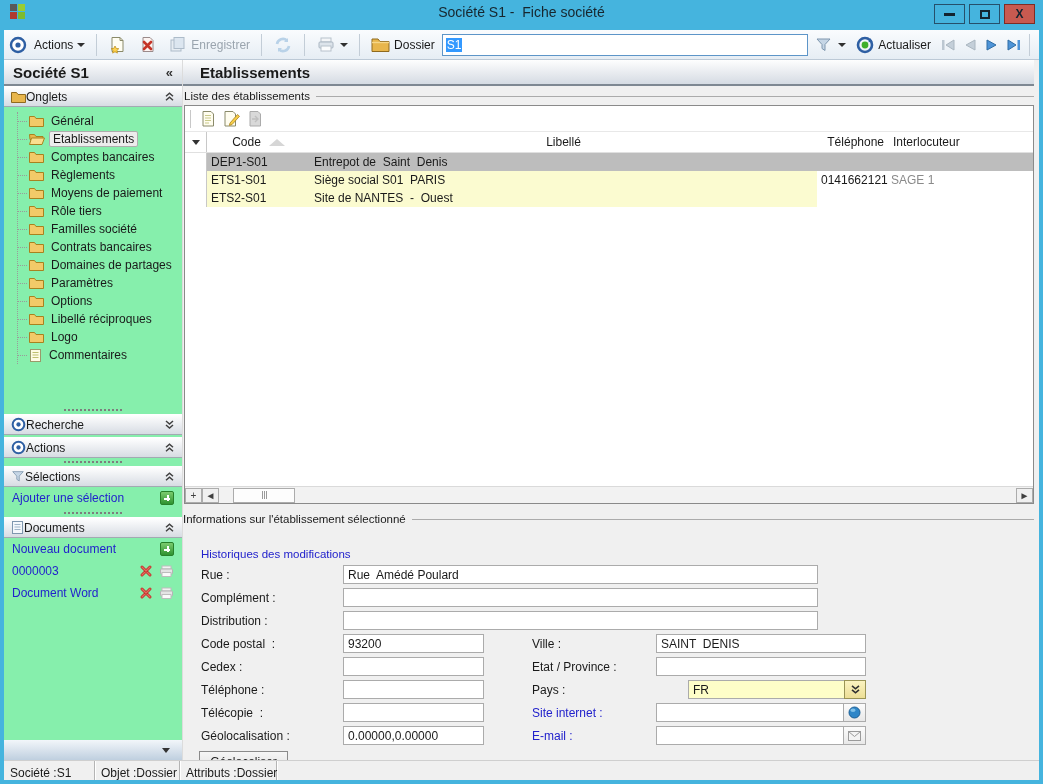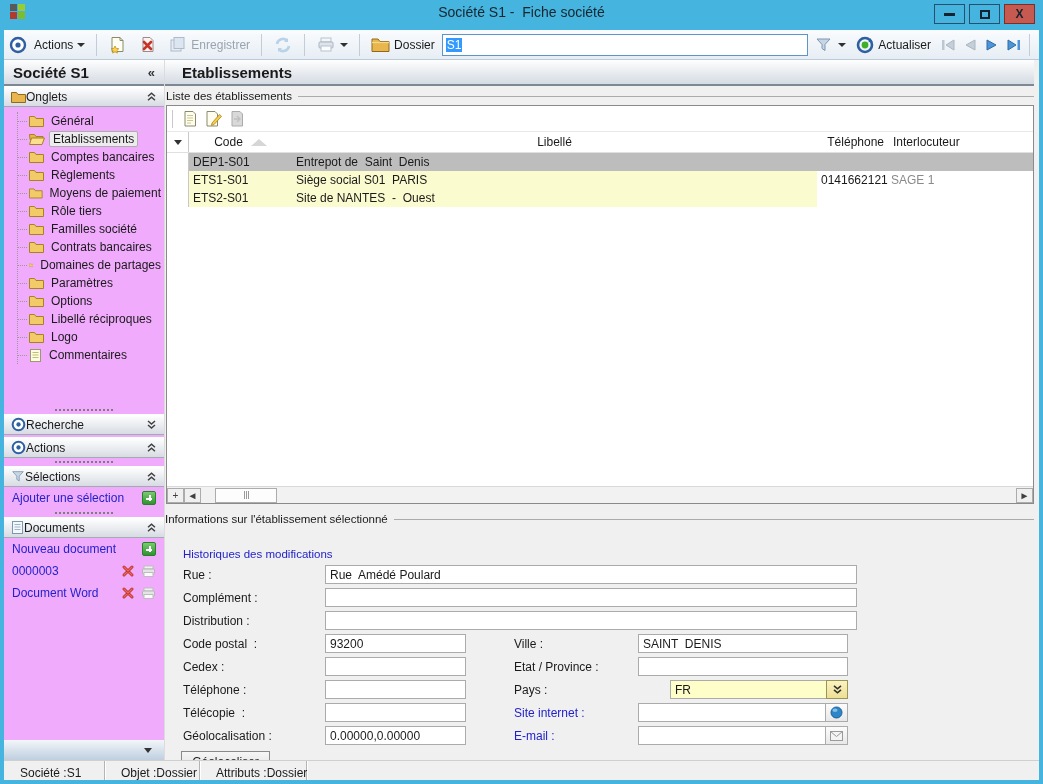--- a/index.html
+++ b/index.html
@@ -24,21 +24,21 @@
   .tbtn { display:flex; align-items:center; gap:4px; padding:2px 4px; border-radius:2px; }
   .tbtn .lbl { font-size:12px; }
   .tbtn .lbl.dis { color:#9aa4ae; }
   .caret { width:0; height:0; border-left:4px solid transparent; border-right:4px solid transparent; border-top:4px solid #303030; display:inline-block; }
   .dossier-input { width:414px; height:22px; background:#fff; border:1px solid #5d95c8; display:flex; align-items:center; padding:0 3px; }
   .dossier-input .sel { background:#3399FF; color:#fff; padding:0 1px; }
   .navicons { display:flex; align-items:center; gap:6px; margin-left:2px; }
 
   
   .body { flex:1; display:flex; min-height:0; }
-  .sidebar { width:161px; flex:none; display:flex; flex-direction:column; border-right:1px solid #DCDCDC; background:#f0abfc; }
+  .sidebar { width:179px; flex:none; display:flex; flex-direction:column; border-right:1px solid #DCDCDC; background:#86efac; }
   .side-title { height:26px; flex:none; background:linear-gradient(#FEFEFE,#D5DBE3); border-bottom:2px solid #7E8892; display:flex; align-items:center; padding:0 9px; font-weight:bold; font-size:15px; }
   .side-title .chev { margin-left:auto; font-size:13px; color:#333; }
   .sec-hdr { height:21px; flex:none; background:linear-gradient(#FFFFFF,#D7DCE3); border-top:1px solid #fff; border-bottom:1px solid #A2AAB2; display:flex; align-items:center; padding:0 7px; font-size:12px; color:#1a1a1a; }
   .sec-hdr .dchev { margin-left:auto; }
   .tree { padding:5px 0 0 9px; flex:none; }
   .tree-in { margin-left:4px; border-left:1px dotted #9a9a9a; }
   .titem { height:18px; display:flex; align-items:center; gap:4px; position:relative; padding-left:11px; }
   .titem::before { content:""; position:absolute; left:0; top:9px; width:9px; border-top:1px dotted #9a9a9a; }
   .titem .tlabel { padding:0 3px; white-space:pre; }
   .titem.selected .tlabel { background:#ECECEC; border:1px solid #ADADAD; border-radius:2px; }
@@ -87,34 +87,34 @@
   .strack { flex:1; }
 
   
   .info { flex:none; margin-top:5px; }
   .history { height:18px; display:flex; align-items:center; padding-left:18px; color:#2222CC; font-size:11.5px; margin-top:18px; }
   .frow { display:flex; align-items:center; height:23px; padding-left:18px;gap:24px; }
   .fl { width:118px; white-space:pre; color:#1a1a1a; }
   .fl2 { width:100px; margin-left:24px; white-space:pre; }
   .fl2.bluel { color:#2222CC; }
   .tb { height:19px; border:1px solid #ABABAB; background:#fff; display:flex; align-items:center; padding:0 4px; white-space:pre; }
-  .tb.wide { width:532px; }
+  .tb.wide { width:475px; }
   .tb.narrow { width:141px; }
   .tb.right { width:210px; }
   .combo { display:flex; width:210px;padding-left:32px; }
   .combo .tb { flex:1; background:#FEFEC8; border-right:none; }
   .combo-btn { width:22px; height:19px; background:linear-gradient(#FBF3C0,#EDDF96); border:1px solid #9a9456; display:flex; align-items:center; justify-content:center; }
   .iconfield { display:flex; width:210px; align-items:center; }
   .iconfield .tb { flex:1; }
   .field-btn { width:22px; height:19px; border:1px solid #ABABAB; border-left:none; background:linear-gradient(#FCFCFC,#E8E8E8); display:flex; align-items:center; justify-content:center; }
   .geo-btn { margin:4px 0 0 16px; width:89px; height:22px; background:linear-gradient(#F6F6F6,#DEDEDE); border:1px solid #8a8a8a; font-size:12px; display:flex; align-items:center; justify-content:center; }
 
   
   .statusbar { height:20px; flex:none; border-top:1px solid #CFCFCF; background:#F0F0F0; display:flex; align-items:stretch; font-size:12px; }
-  .scell { display:flex; align-items:center; padding:12px 6px; border-right:1px solid #B4B4B4; box-shadow:1px 0 0 #fff; white-space:pre;margin-left:10px; }
+  .scell { display:flex; align-items:center; padding:12px 6px; border-right:1px solid #B4B4B4; box-shadow:1px 0 0 #fff; white-space:pre; }
   .sc1 { width:91px; } .sc2 { width:85px; } .sc3 { width:97px; } .sc4 { flex:1; border-right:none; box-shadow:none; }
 
   .dtri { width:0; height:0; border-left:4px solid transparent; border-right:4px solid transparent; border-top:5px solid #333; }
   svg { display:block; }
 </style>
 </head>
 <body>
 
 <div class="window">
 

